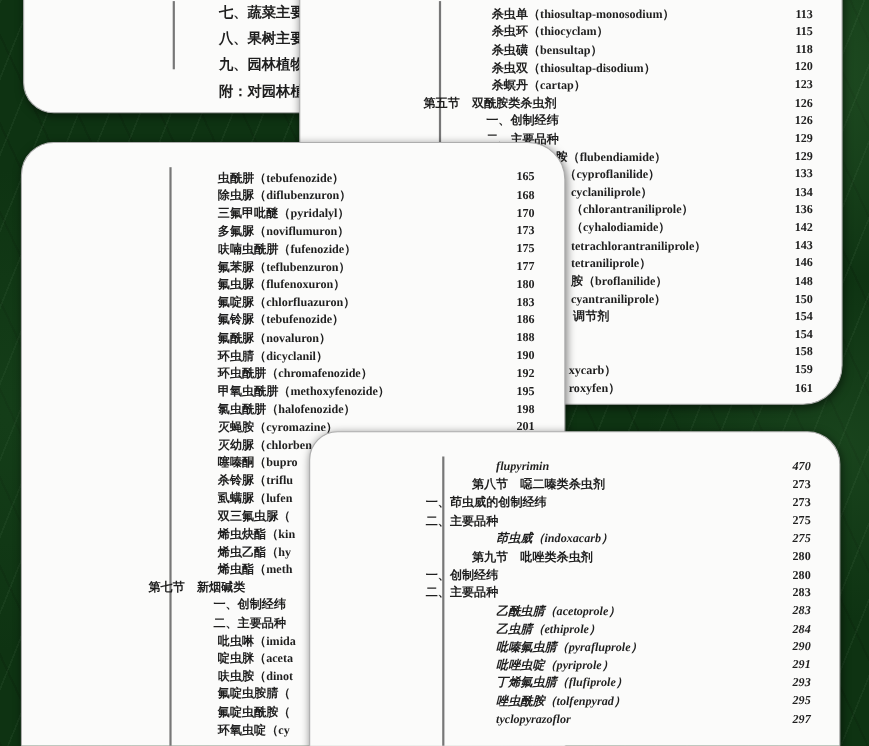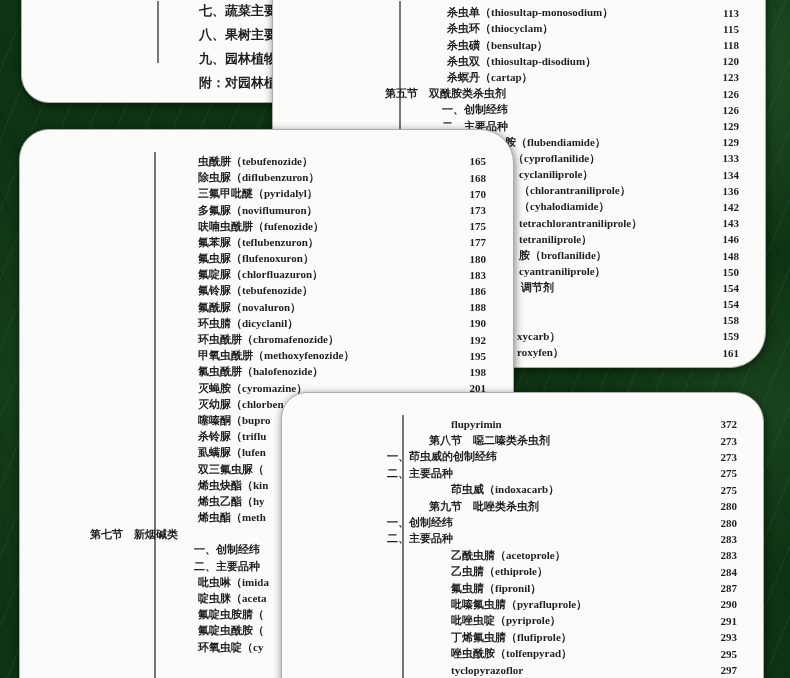--- a/index.html
+++ b/index.html
@@ -38,28 +38,28 @@
   .pb .fb{padding-left:240px;}
   .pb .fc{padding-left:246px;}
   .pb .fd{padding-left:248px;}
   .pb .fe{padding-left:244px;}
   
   .pc{left:19px;top:129px;width:495px;height:560px;border-radius:30px 34px 0 0;z-index:3;}
   .pc .vline{left:134px;top:22px;height:530px;}
   .pc .rows{top:23.4px;right:27px;}
   .pc .row{height:16.2px;font-size:11px;}
   .pc .drug{padding-left:178px;}
-  .pc .sec{padding-left:70px;align-items:flex-end;}
+  .pc .sec{padding-left:115px;}
   .pc .sub{padding-left:174px;}
   
   .pd{left:281px;top:392px;width:483px;height:296px;border-radius:26px 30px 0 0;z-index:4;}
   .pd .vline{left:120px;top:22px;height:266px;}
   .pd .rows{top:23px;right:26px;}
   .pd .row{height:16.4px;font-size:11px;}
-  .pd .drug{padding-left:169px;}
+  .pd .drug{padding-left:169px;font-style:italic;}
   .pd .sec{padding-left:147px;}
   .pd .sub{padding-left:105px;}
 </style>
 </head>
 <body>
 
 <div class="stage">
   <div class="bg"></div>
 
   <div class="page pa">
@@ -270,37 +270,40 @@
       <div class="row sub">
           <span>二、主要品种</span>
         </div>
       <div class="row drug">
           <span>吡虫啉（imida</span>
         </div>
       <div class="row drug">
           <span>啶虫脒（aceta</span>
         </div>
       <div class="row drug">
+          <span>呋虫胺（dinot</span>
+        </div>
+      <div class="row drug">
           <span>氟啶虫胺腈（</span>
         </div>
       <div class="row drug">
           <span>氟啶虫酰胺（</span>
         </div>
       <div class="row drug">
           <span>环氧虫啶（cy</span>
         </div>
     </div>
   </div>
 
   <div class="page pd">
     <div class="vline"></div>
     <div class="rows">
       <div class="row drug">
           <span>flupyrimin</span>
-          <span class="num">372</span>
+          <span class="num">470</span>
         </div>
       <div class="row sec">
           <span>第八节　噁二嗪类杀虫剂</span>
           <span class="num">273</span>
         </div>
       <div class="row sub">
           <span>一、茚虫威的创制经纬</span>
           <span class="num">273</span>
         </div>
       <div class="row sub">
@@ -325,24 +328,20 @@
         </div>
       <div class="row drug">
           <span>乙酰虫腈（acetoprole）</span>
           <span class="num">283</span>
         </div>
       <div class="row drug">
           <span>乙虫腈（ethiprole）</span>
           <span class="num">284</span>
         </div>
       <div class="row drug">
-          <span>氟虫腈（fipronil）</span>
-          <span class="num">287</span>
-        </div>
-      <div class="row drug">
           <span>吡嗪氟虫腈（pyrafluprole）</span>
           <span class="num">290</span>
         </div>
       <div class="row drug">
           <span>吡唑虫啶（pyriprole）</span>
           <span class="num">291</span>
         </div>
       <div class="row drug">
           <span>丁烯氟虫腈（flufiprole）</span>
           <span class="num">293</span>

